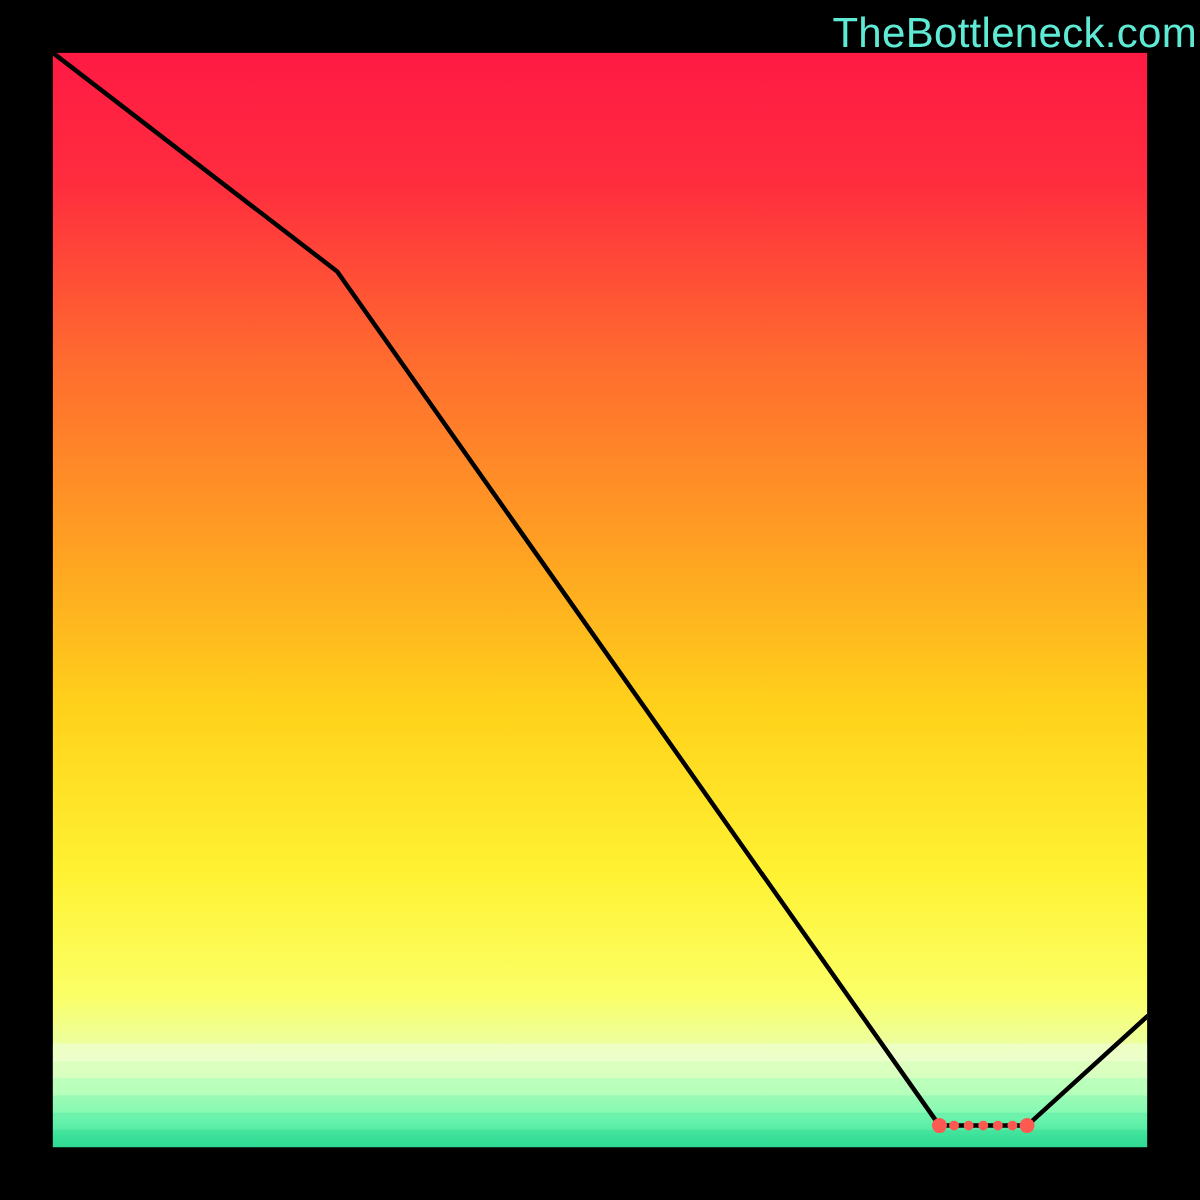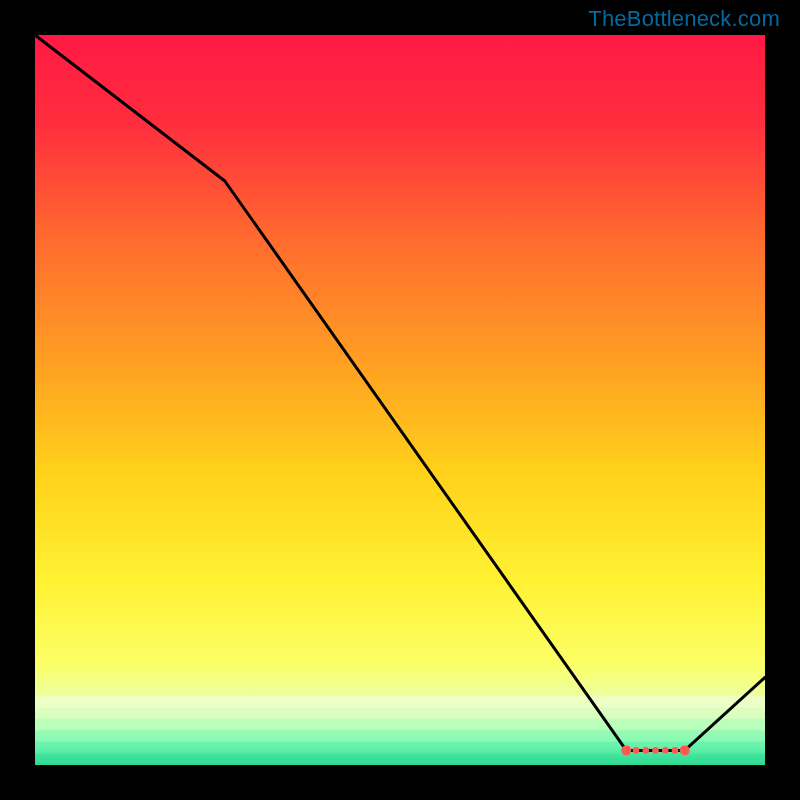--- a/index.html
+++ b/index.html
@@ -6,24 +6,24 @@
   html, body { width: 800px; height: 800px; background: #000; overflow: hidden; }
   .frame {
     position: relative;
     width: 800px;
     height: 800px;
     background: #000;
   }
   .watermark {
     position: absolute;
     top: 6px;
-    right: 20px;
+    right: 2px;
     font-family: Arial, Helvetica, sans-serif;
-    font-size: 22px;
-    color: #0369a1;
+    font-size: 28px;
+    color: #5eead4;
     letter-spacing: 0.2px;
     z-index: 10;
   }
   .plot {
     position: absolute;
     left: 35px;
     top: 35px;
     width: 730px;
     height: 730px;
     overflow: hidden;

